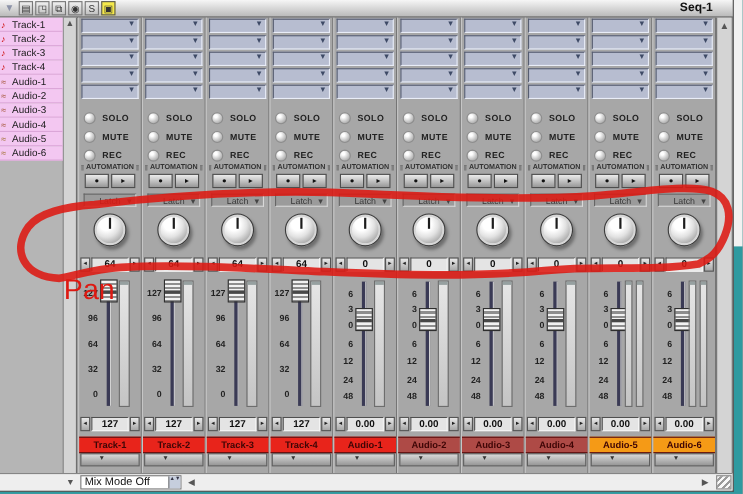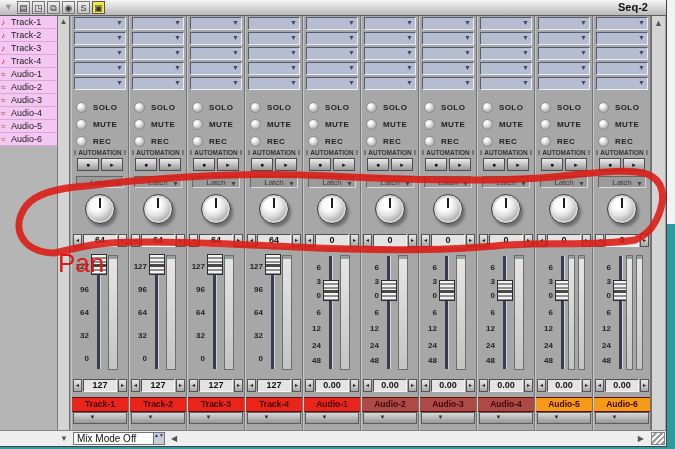--- a/index.html
+++ b/index.html
@@ -102,21 +102,21 @@
   <div class="titlebar">
     <div class="toolbar">
       <span class="tool plain">▼</span>
       <span class="tool">▤</span>
       <span class="tool">◳</span>
       <span class="tool">⧉</span>
       <span class="tool">◉</span>
       <span class="tool">S</span>
       <span class="tool active">▣</span>
     </div>
-    <span class="title">Seq-2</span>
+    <span class="title">Seq-1</span>
   </div>
 
   <div class="sidebar" id="track-list">
   <div class="trk">
     <span class="ic" style="color: rgb(204, 17, 17);">♪</span>
     <span class="lb">Track-1</span>
   </div>
 
   <div class="trk">
     <span class="ic" style="color: rgb(204, 17, 17);">♪</span>

